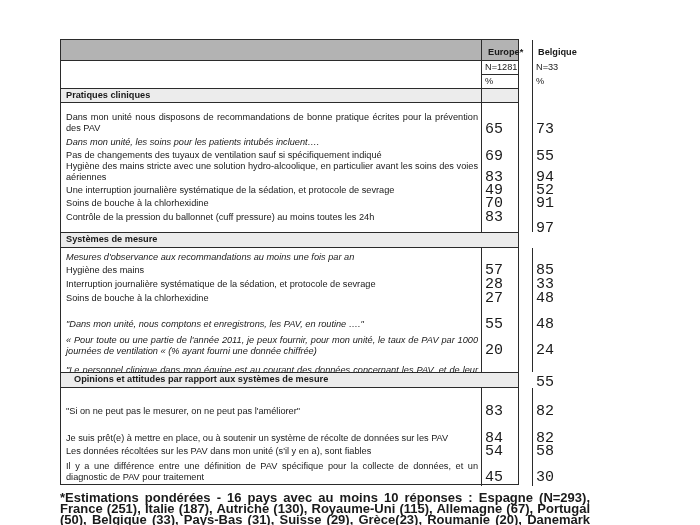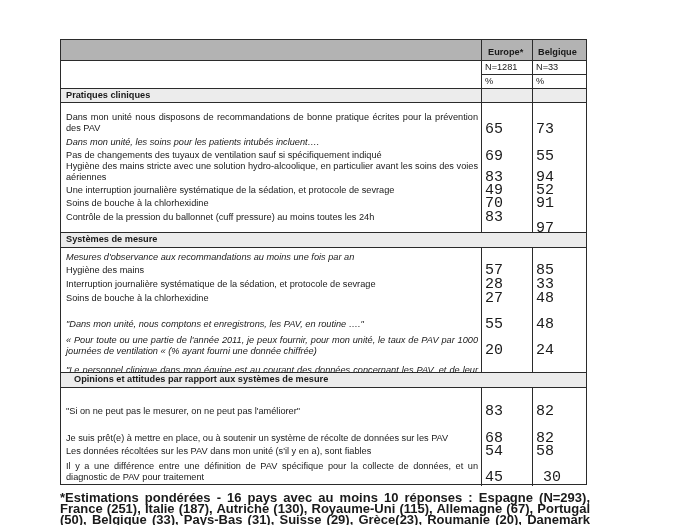--- a/index.html
+++ b/index.html
@@ -1,18 +1,18 @@
 <!DOCTYPE html>
 <html><head>
 <meta charset="utf-8">
 <style>
   html, body { margin:0; padding:0; background:#ffffff; }
   body { width:700px; height:525px; position:relative; overflow:hidden;
          font-family:"Liberation Sans", sans-serif; color:#1a1a1a; }
-  .tbl { position:absolute; left:60px; top:39px; width:527px; height:446px;
+  .tbl { position:absolute; left:60px; top:39px; width:459px; height:446px;
          border:1.5px solid #2b2b2b; box-sizing:border-box; }
   .band { position:absolute; left:0; right:0; box-sizing:border-box; }
   .hdr { background:#b3b3b3; border-bottom:1.5px solid #2b2b2b; }
   .sec { background:#ececec; border-top:1.5px solid #2b2b2b; border-bottom:1.5px solid #2b2b2b; }
   .vline { position:absolute; width:0; border-left:1.5px solid #2b2b2b; }
   .hline { position:absolute; height:0; border-top:1px solid #2b2b2b; }
   .t { position:absolute; font-size:9.2px; line-height:11px; white-space:nowrap; }
   .b { font-weight:bold; }
   .i { font-style:italic; }
   .just { white-space:normal; text-align:justify; text-align-last:left; width:412px; }
@@ -95,30 +95,30 @@
 
   <div class="band sec" style="top:333px;height:16px;top:332px;"></div>
   <div class="t b" style="left:13px;top:334px;">Opinions et attitudes par rapport aux systèmes de mesure</div>
 
 
   <div class="t" style="left:5px;top:366px;">"Si on ne peut pas le mesurer, on ne peut pas l'améliorer"</div>
   <div class="num" style="left:424px;top:366px;">83</div>
   <div class="num" style="left:475px;top:366px;">82</div>
 
   <div class="t" style="left:5px;top:393px;">Je suis prêt(e) à mettre en place, ou à soutenir un système de récolte de données sur les PAV</div>
-  <div class="num" style="left:424px;top:393px;">68</div>
+  <div class="num" style="left:424px;top:393px;">84</div>
   <div class="num" style="left:475px;top:393px;">82</div>
 
   <div class="t" style="left:5px;top:406px;">Les données récoltées sur les PAV dans mon unité (s'il y en a), sont fiables</div>
   <div class="num" style="left:424px;top:406px;">54</div>
   <div class="num" style="left:475px;top:406px;">58</div>
 
   <div class="t just" style="left:5px;top:421px;">Il y a une différence entre une définition de PAV spécifique pour la collecte de données, et un diagnostic de PAV pour traitement</div>
   <div class="num" style="left:424px;top:432px;">45</div>
-  <div class="num" style="left:475px;top:432px;margin-left:7px;">30</div>
+  <div class="num" style="left:475px;top:432px;">30</div>
 
   <div class="vline" style="left:420px;top:0;height:192px;"></div>
   <div class="vline" style="left:471px;top:0;height:192px;"></div>
   <div class="vline" style="left:420px;top:208px;height:124px;"></div>
   <div class="vline" style="left:471px;top:208px;height:124px;"></div>
   <div class="vline" style="left:420px;top:348px;height:98px;"></div>
   <div class="vline" style="left:471px;top:348px;height:98px;"></div>
 </div>
 
 <div class="foot">*Estimations pondérées - 16 pays avec au moins 10 réponses : Espagne (N=293), France (251), Italie (187), Autriche (130), Royaume-Uni (115), Allemagne (67), Portugal (50), Belgique (33), Pays-Bas (31), Suisse (29), Grèce(23), Roumanie (20), Danemark (15), Suède (14), Irlande (13), Hongrie (10)</div>

